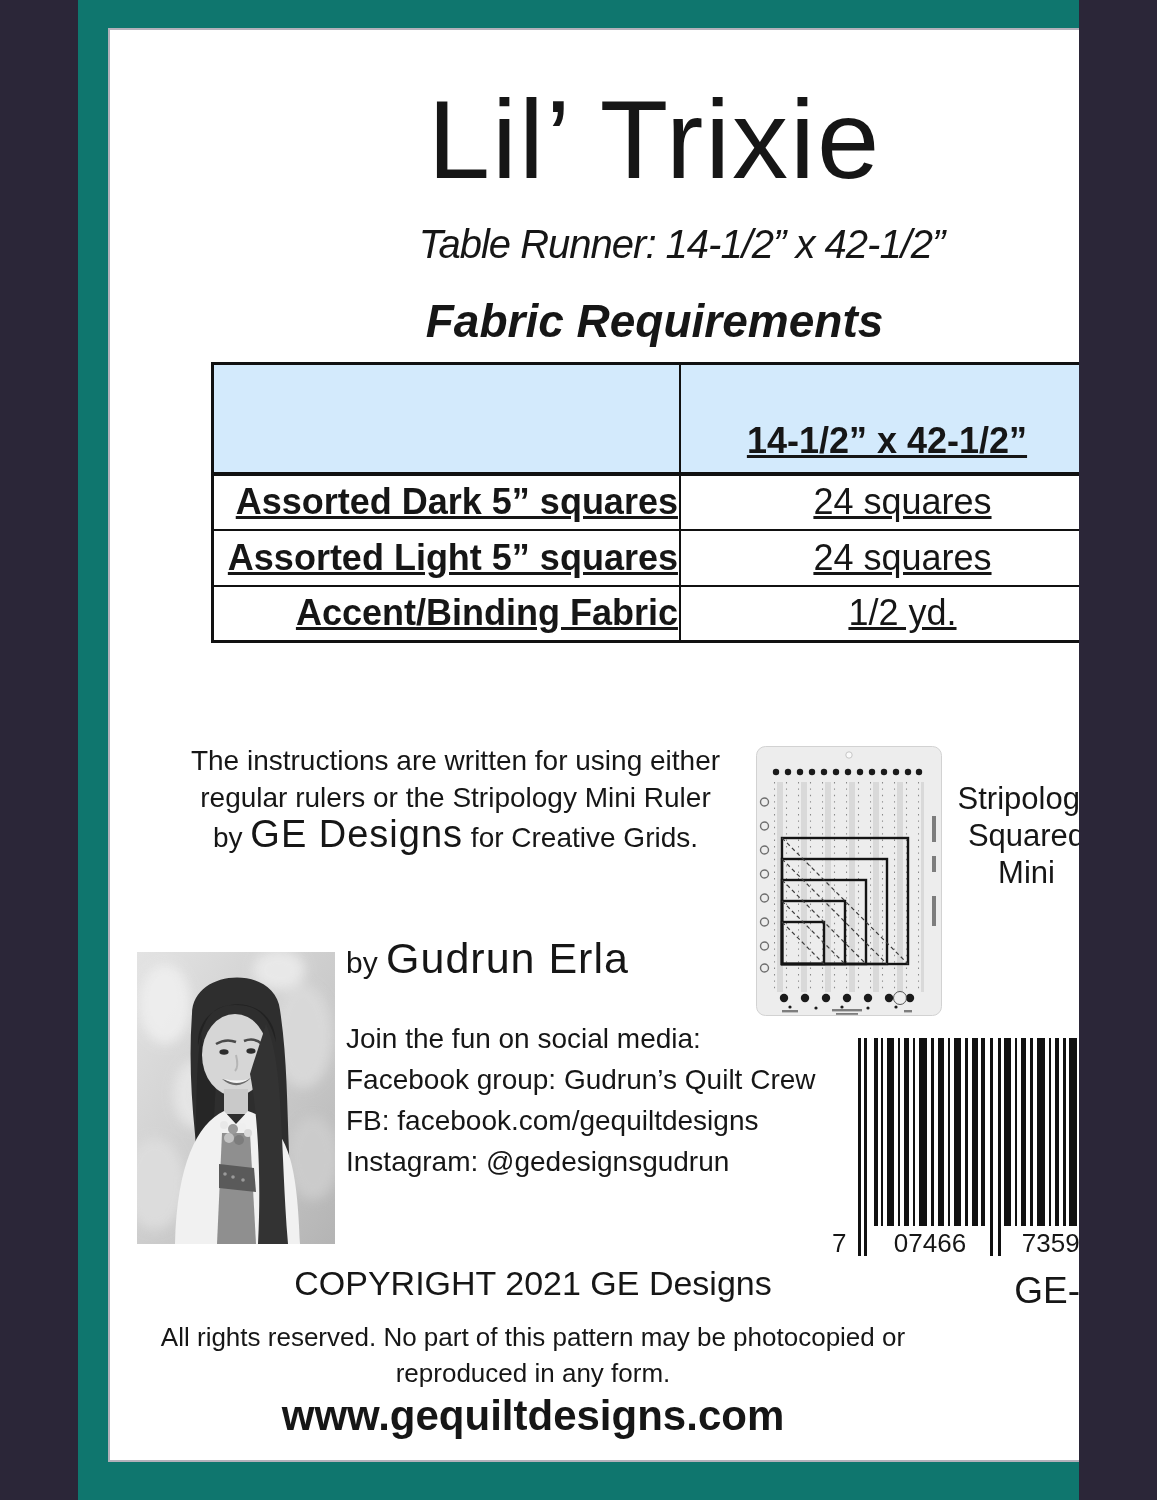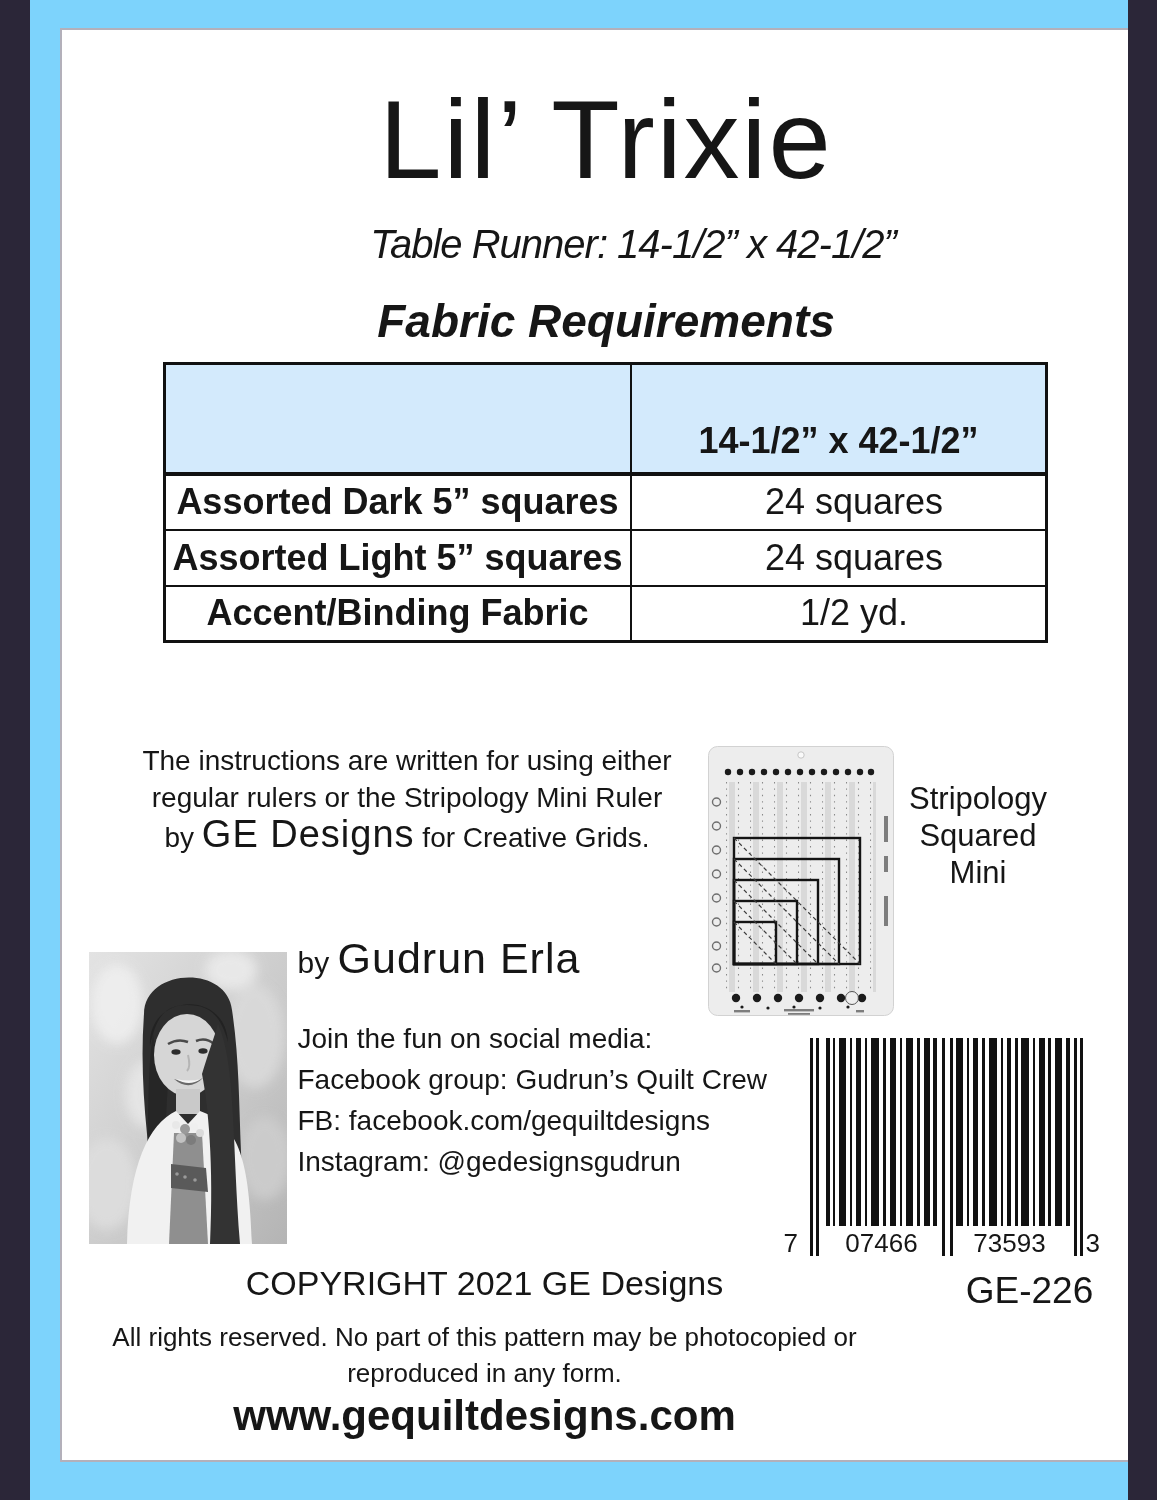--- a/index.html
+++ b/index.html
@@ -1,44 +1,44 @@
 <!DOCTYPE html>
 <html><head>
 <meta charset="utf-8">
 <style>
   html,body{margin:0;padding:0;background:#2b2638;}
   .page{
-    position:relative;width:1098px;height:1500px;margin:0 auto;
-    background:#7dd3fc;overflow:hidden;
+    position:relative;width:1001px;height:1500px;margin:0 auto;
+    background:#0f766e;overflow:hidden;
     font-family:"Liberation Sans","DejaVu Sans",sans-serif;color:#161616;
   }
   .content{
     position:absolute;left:30px;top:28px;width:1089px;height:1434px;
     background:#ffffff;border:2px solid #b3b0ba;box-sizing:border-box;
   }
   .centered-band{position:absolute;left:30px;width:1093px;text-align:center;}
   .title{top:84px;font-size:112px;font-weight:300;letter-spacing:2px;line-height:1;}
   .subtitle{top:222px;font-size:40px;font-style:italic;letter-spacing:-1px;margin-left:27px;}
   .fr-heading{top:294px;font-size:46px;font-weight:bold;font-style:italic;}
 
   table.fabric{
     position:absolute;left:133px;top:362px;width:885px;
     border-collapse:collapse;table-layout:fixed;
   }
   table.fabric th,table.fabric td{border:2px solid #111;box-sizing:border-box;}
-  table.fabric{border:3px solid #111;}
+  table.fabric{border:3px solid #111;text-decoration:underline;}
   table.fabric thead th{
     height:110px;background:#d3eafc;vertical-align:bottom;
     font-size:36px;font-weight:bold;text-align:center;padding-bottom:10px;
     border-bottom:4px solid #111;
   }
   table.fabric col.c1{width:53%;}
   table.fabric col.c2{width:47%;}
   table.fabric td{height:56px;font-size:36px;padding-left:32px;}
-  table.fabric td.item{font-weight:bold;text-align:center;padding-left:0;}
+  table.fabric td.item{font-weight:bold;text-align:right;padding-left:0;}
   table.fabric td.amount{text-align:center;}
 
   .note{
     position:absolute;left:85px;top:742px;width:585px;text-align:center;
     font-size:28px;line-height:37px;
   }
   .thin{font-weight:300;}
   .note .brand{font-size:38px;letter-spacing:1px;}
 
   .ruler{position:absolute;left:678px;top:746px;width:186px;height:270px;}

